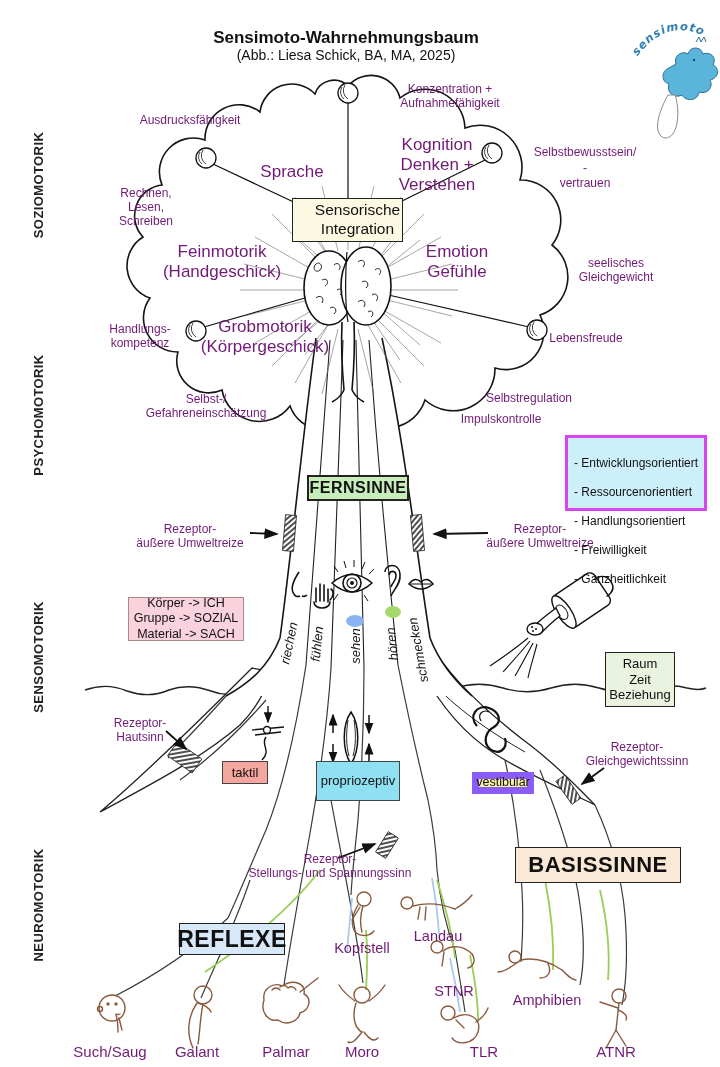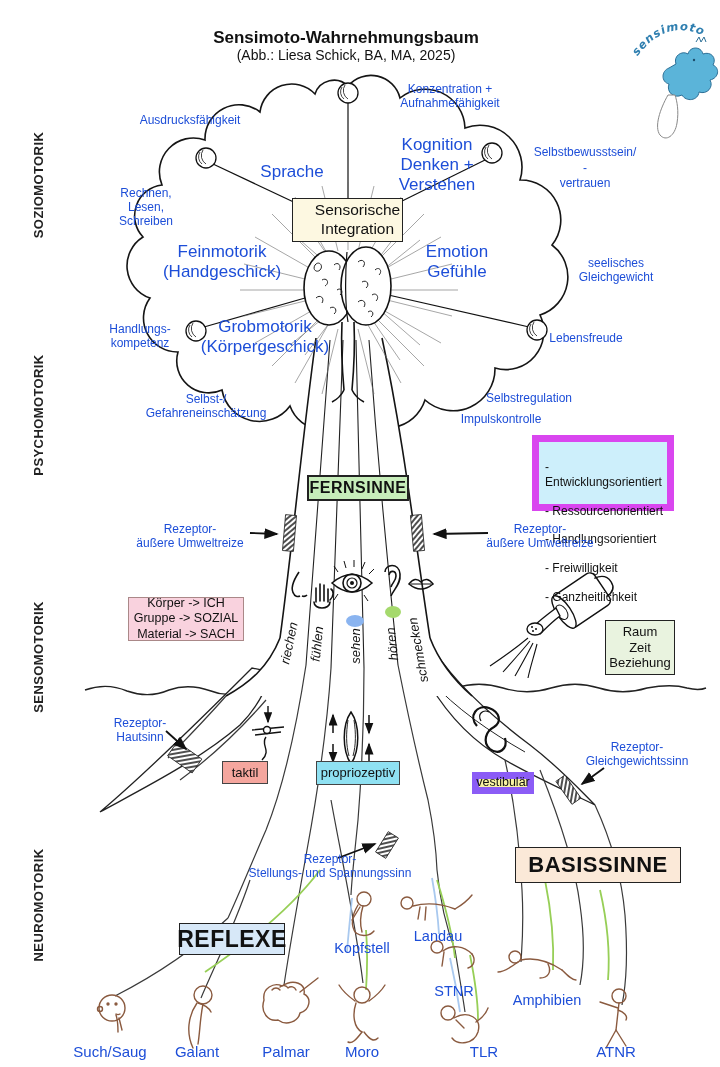--- a/index.html
+++ b/index.html
@@ -1,33 +1,33 @@
 <!DOCTYPE html>
 <html><head>
 <meta charset="utf-8">
 <style>
   html,body{margin:0;padding:0;background:#fff;}
   .stage{position:relative;width:720px;height:1067px;background:#fff;overflow:hidden;
          font-family:"Liberation Sans",sans-serif;color:#111;}
   svg.art{position:absolute;left:0;top:0;}
   .lbl{position:absolute;transform:translate(-50%,-50%);text-align:center;
-       white-space:pre-line;line-height:1.18;color:#1d4ed8;}.t12{font-size:12px}
+       white-space:pre-line;line-height:1.18;color:#701a75;}.t12{font-size:12px}
   .t14{font-size:14.5px}.t15{font-size:15px}.t17{font-size:17px}
   .vert{position:absolute;transform:translate(-50%,-50%) rotate(-90deg);
         font-size:13px;font-weight:600;letter-spacing:.4px;color:#222;white-space:nowrap;}
   .sense{position:absolute;font-style:italic;font-size:13px;white-space:nowrap;color:#111;}
   .box{position:absolute;border:1.5px solid #222;display:flex;align-items:center;
        justify-content:center;text-align:center;white-space:pre-line;line-height:1.22;
        box-sizing:border-box;}
   .box-si{background:#fdf8e1;font-size:15.5px;padding-left:20px;}
   .box-fern{background:#c7edba;border-width:2px;font-weight:bold;font-size:16px;letter-spacing:.5px;}
-  .box-prin{background:#cdeffb;border:7px solid #d946ef;align-items:flex-start;justify-content:flex-start;
-            text-align:left;font-size:12px;line-height:14.4px;padding:4px 0 0 6px;}
+  .box-prin{background:#cdeffb;border:3px solid #d946ef;align-items:flex-start;justify-content:flex-start;
+            text-align:left;font-size:12px;line-height:14.4px;padding:4px 0 0 6px;margin-left:33px;}
   .box-koerper{background:#f9d2de;border:1px solid #a88;font-size:12.5px;}
-  .box-raum{background:#e9f3df;border-width:1.5px;font-size:13px;}
+  .box-raum{background:#e9f3df;border-width:1.5px;font-size:13px;margin-top:32px;}
   .box-taktil{background:#f5a69e;border:1px solid #444;font-size:13px;}
   .box-prop{background:#8fe1f2;border:1px solid #444;font-size:13px;}
   .box-vest{background:#f8f3a3;border:7px solid #8b5cf6;font-size:12.5px;}
   .box-basis{background:#fbe9d8;font-weight:bold;font-size:22px;letter-spacing:.5px;}
   .box-reflexe{background:#d7e8f8;font-weight:bold;font-size:23px;letter-spacing:.5px;}
   .title{position:absolute;left:346px;top:38px;transform:translate(-50%,-50%);
          font-size:17px;font-weight:bold;white-space:nowrap;}
   .subtitle{position:absolute;left:346px;top:55px;transform:translate(-50%,-50%);
             font-size:14px;white-space:nowrap;}
 </style>
@@ -452,21 +452,21 @@
 
 <div class="sense" style="left:289px;top:643px;transform:translate(-50%,-50%) rotate(-78deg)">riechen</div>
 <div class="sense" style="left:317px;top:644px;transform:translate(-50%,-50%) rotate(-84deg)">fühlen</div>
 <div class="sense" style="left:355px;top:646px;transform:translate(-50%,-50%) rotate(-90deg)">sehen</div>
 <div class="sense" style="left:392px;top:644px;transform:translate(-50%,-50%) rotate(-96deg)">hören</div>
 <div class="sense" style="left:418px;top:650px;transform:translate(-50%,-50%) rotate(-100deg)">schmecken</div>
 
 <div class="lbl t12" style="left:140px;top:730px">Rezeptor-
 Hautsinn</div>
 <div class="box box-taktil" style="left:222px;top:761px;width:46px;height:23px">taktil</div>
-<div class="box box-prop" style="left:316px;top:761px;width:84px;height:24px">propriozeptiv</div>
+<div class="box box-prop" style="left:316px;top:761px;width:84px;height:40px">propriozeptiv</div>
 <div class="box box-vest" style="left:472px;top:772px;width:62px;height:22px">vestibulär</div>
 <div class="lbl t12" style="left:637px;top:754px">Rezeptor-
 Gleichgewichtssinn</div>
 <div class="lbl t12" style="left:330px;top:866px">Rezeptor-
 Stellungs- und Spannungssinn</div>
 <div class="box box-basis" style="left:515px;top:847px;width:166px;height:36px">BASISSINNE</div>
 <div class="box box-reflexe" style="left:179px;top:923px;width:106px;height:32px">REFLEXE</div>
 
 <div class="lbl t14" style="left:362px;top:949px">Kopfstell</div>
 <div class="lbl t14" style="left:438px;top:937px">Landau</div>

